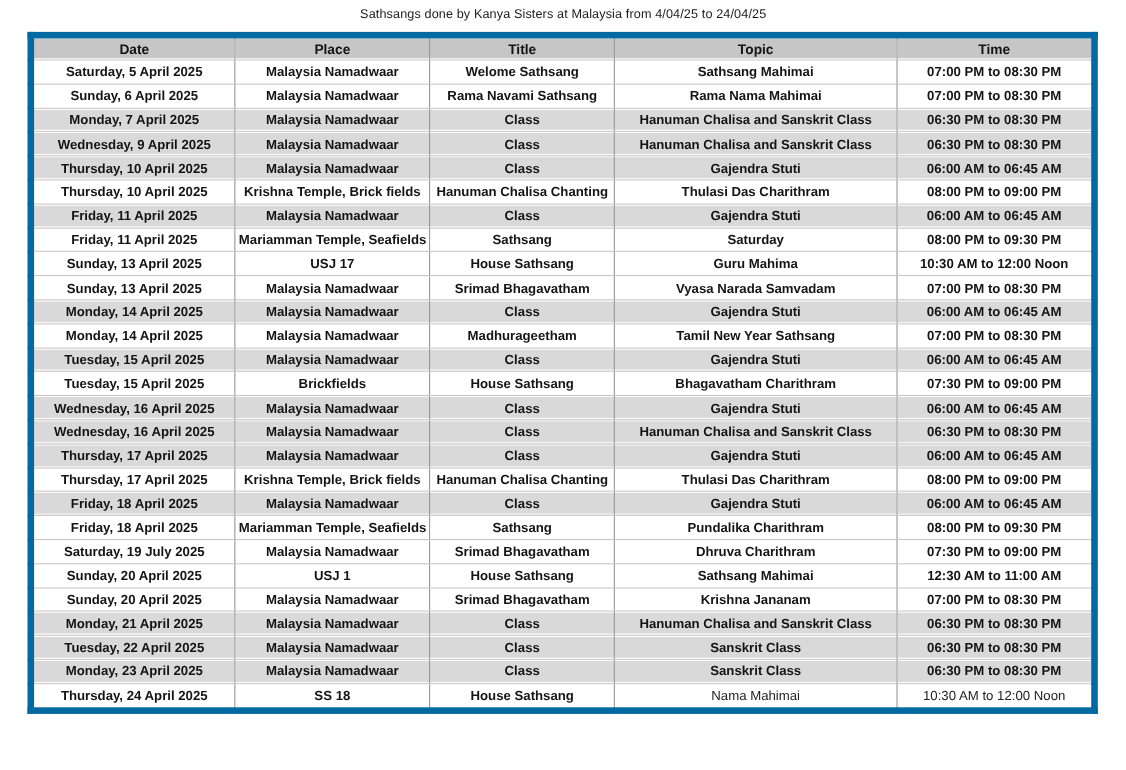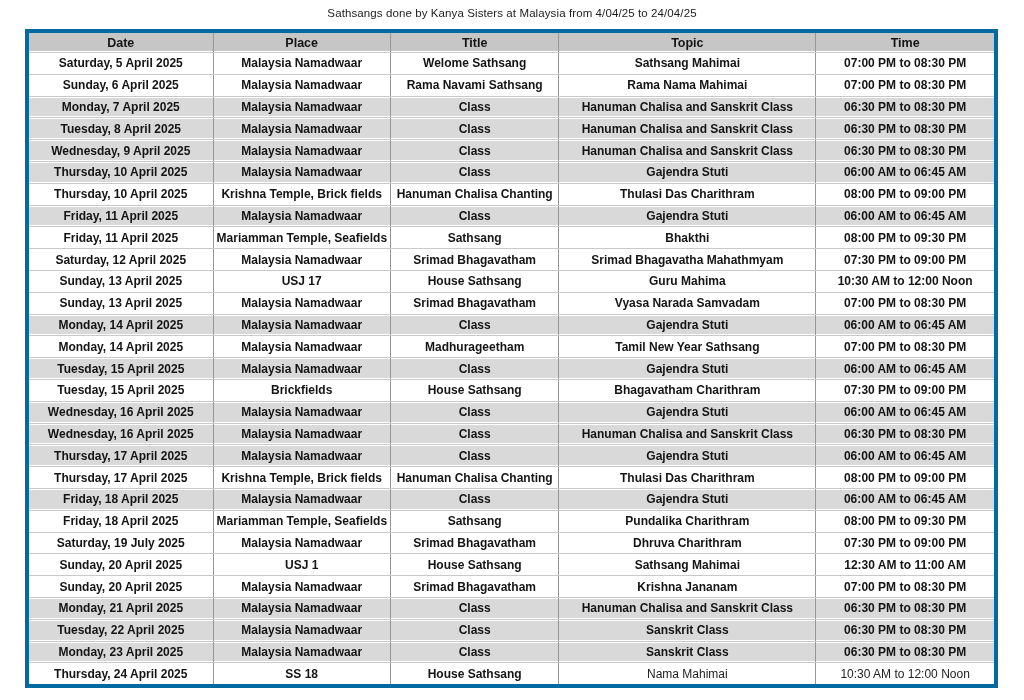--- a/index.html
+++ b/index.html
@@ -42,21 +42,21 @@
     border-bottom: 1px solid #c9c9c9;
     padding: 0 3px;
     text-align: center;
     vertical-align: middle;
     color: #141414;
     white-space: nowrap;
     overflow: hidden;
     font-size: 12px;
     font-weight: bold;
   }
-  table.grid { border: 4px solid #0369a1; }
+  table.grid { border: 6px solid #0369a1; }
   table.grid thead th {
     height: 19px;
     background: #c6c6c6;
     font-size: 12.5px;
     box-shadow: inset 0 -1px 0 #ffffff;
     border-top: 1px solid #8e8e8e;
   }
   table.grid tbody td { height: 20.8px; }
   table.grid tbody tr.shaded td {
     background: #d9d9d9;
@@ -108,27 +108,20 @@
       <td>07:00 PM to 08:30 PM</td>
     </tr>
         <tr class="shaded">
       <td>Monday, 7 April 2025</td>
       <td>Malaysia Namadwaar</td>
       <td>Class</td>
       <td>Hanuman Chalisa and Sanskrit Class</td>
       <td>06:30 PM to 08:30 PM</td>
     </tr>
         <tr class="shaded">
-      <td>Tuesday, 8 April 2025</td>
-      <td>Malaysia Namadwaar</td>
-      <td>Class</td>
-      <td>Hanuman Chalisa and Sanskrit Class</td>
-      <td>06:30 PM to 08:30 PM</td>
-    </tr>
-        <tr class="shaded">
       <td>Wednesday, 9 April 2025</td>
       <td>Malaysia Namadwaar</td>
       <td>Class</td>
       <td>Hanuman Chalisa and Sanskrit Class</td>
       <td>06:30 PM to 08:30 PM</td>
     </tr>
         <tr class="shaded">
       <td>Thursday, 10 April 2025</td>
       <td>Malaysia Namadwaar</td>
       <td>Class</td>
@@ -146,29 +139,22 @@
       <td>Friday, 11 April 2025</td>
       <td>Malaysia Namadwaar</td>
       <td>Class</td>
       <td>Gajendra Stuti</td>
       <td>06:00 AM to 06:45 AM</td>
     </tr>
         <tr>
       <td>Friday, 11 April 2025</td>
       <td>Mariamman Temple, Seafields</td>
       <td>Sathsang</td>
-      <td>Bhakthi</td>
+      <td>Saturday</td>
       <td>08:00 PM to 09:30 PM</td>
-    </tr>
-        <tr>
-      <td>Saturday, 12 April 2025</td>
-      <td>Malaysia Namadwaar</td>
-      <td>Srimad Bhagavatham</td>
-      <td>Srimad Bhagavatha Mahathmyam</td>
-      <td>07:30 PM to 09:00 PM</td>
     </tr>
         <tr>
       <td>Sunday, 13 April 2025</td>
       <td>USJ 17</td>
       <td>House Sathsang</td>
       <td>Guru Mahima</td>
       <td>10:30 AM to 12:00 Noon</td>
     </tr>
         <tr>
       <td>Sunday, 13 April 2025</td>

